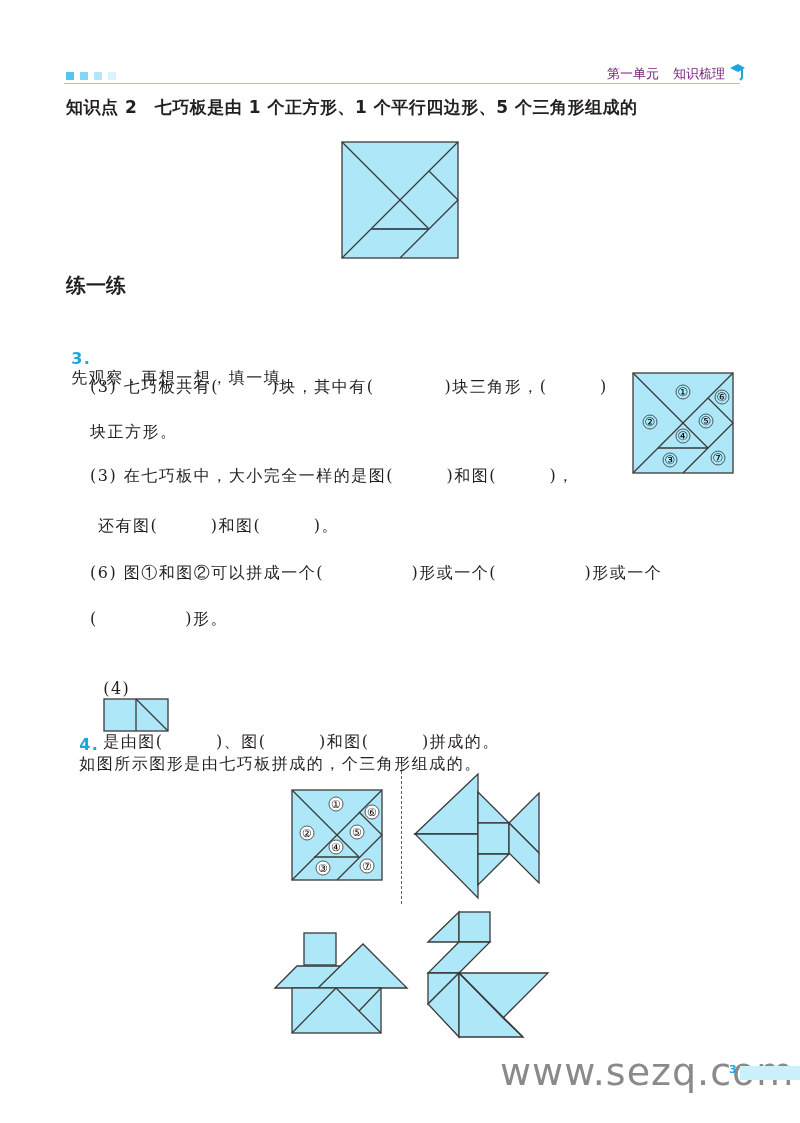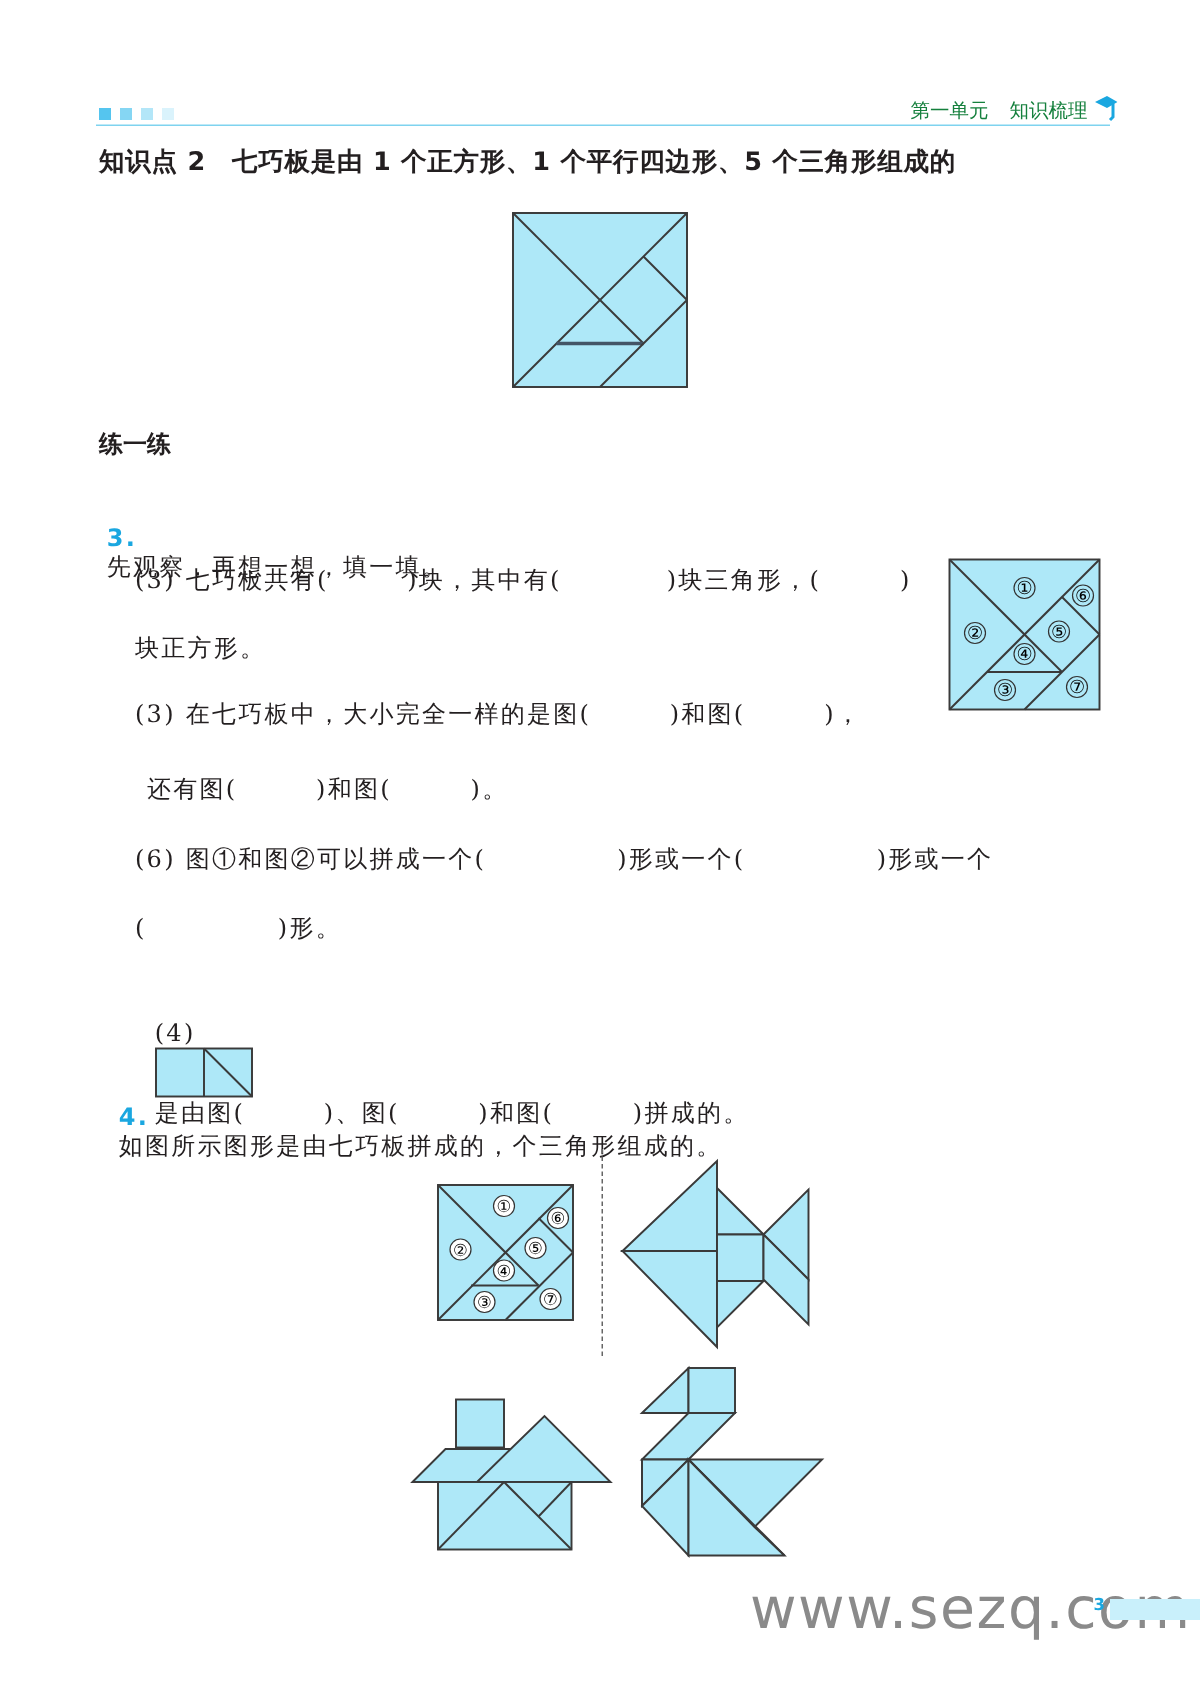--- a/index.html
+++ b/index.html
@@ -2,25 +2,25 @@
 <html><head>
 <meta charset="utf-8">
 <style>
   html, body { margin:0; padding:0; }
   body { width:800px; height:1123px; background:#ffffff; position:relative; overflow:hidden;
          font-family:"DejaVu Serif", "Liberation Serif", serif; color:#231f20; }
   .abs { position:absolute; }
   .hdr-sq { position:absolute; top:72px; width:8px; height:8px; }
   .hdr-line { position:absolute; left:64px; top:83px; width:676px; height:1px; background:#7fd3ef; }
   .hdr-title { position:absolute; left:607px; top:62px; font-family:"DejaVu Sans","Liberation Sans",sans-serif;
-               font-size:13px; color:#15803d; letter-spacing:0px; white-space:nowrap; }
+               font-size:13px; color:#701a75; letter-spacing:0px; white-space:nowrap; }
   .hdr-title span { margin-right:14px; }
   .section-title { position:absolute; left:66px; top:96px; font-size:17px; font-weight:bold;
                    font-family:"DejaVu Sans","Liberation Sans",sans-serif; white-space:nowrap; letter-spacing:0.5px;text-align:center; }
-  .practice { position:absolute; left:66px; top:286px; font-size:16px; font-weight:bold;
+  .practice { position:absolute; left:66px; top:272px; font-size:20px; font-weight:bold;
               font-family:"DejaVu Sans","Liberation Sans",sans-serif; }
   .qnum { color:#1aa7e0; font-family:"DejaVu Sans","Liberation Sans",sans-serif; font-weight:bold; font-size:16px; }
   .line { position:absolute; font-size:16px; white-space:pre; letter-spacing:1.5px; }
   svg .fill { fill:#aee8f8; stroke:#3a3a3a; stroke-width:1.3; }
   svg .ln { stroke:#3a3a3a; stroke-width:1.3; fill:none; }
   .watermark { position:absolute; left:500px; top:1050px; font-family:"DejaVu Sans","Liberation Sans",sans-serif;
                font-size:38px; color:#8a8a8a; letter-spacing:1px; }
   .page-bar { position:absolute; left:740px; top:1066px; width:60px; height:14px; background:#c9f0fb; }
   .page-num { position:absolute; left:729px; top:1063px; font-size:11px; color:#1aa7e0;
               font-family:"DejaVu Sans","Liberation Sans",sans-serif; font-weight:bold; }

